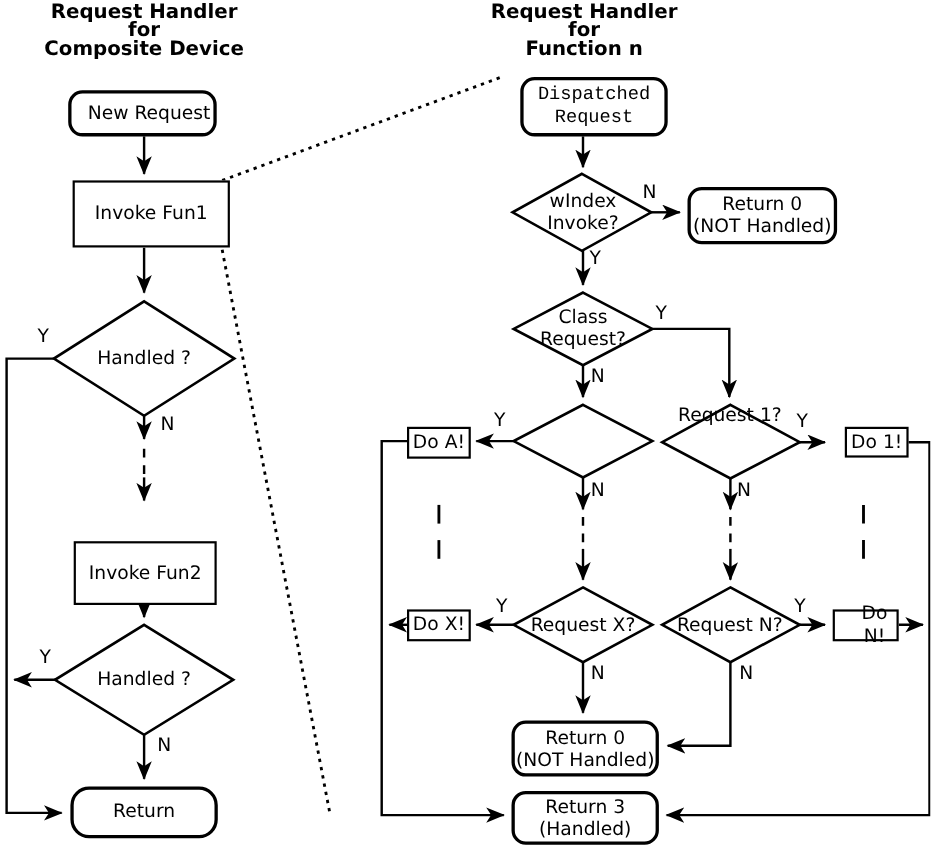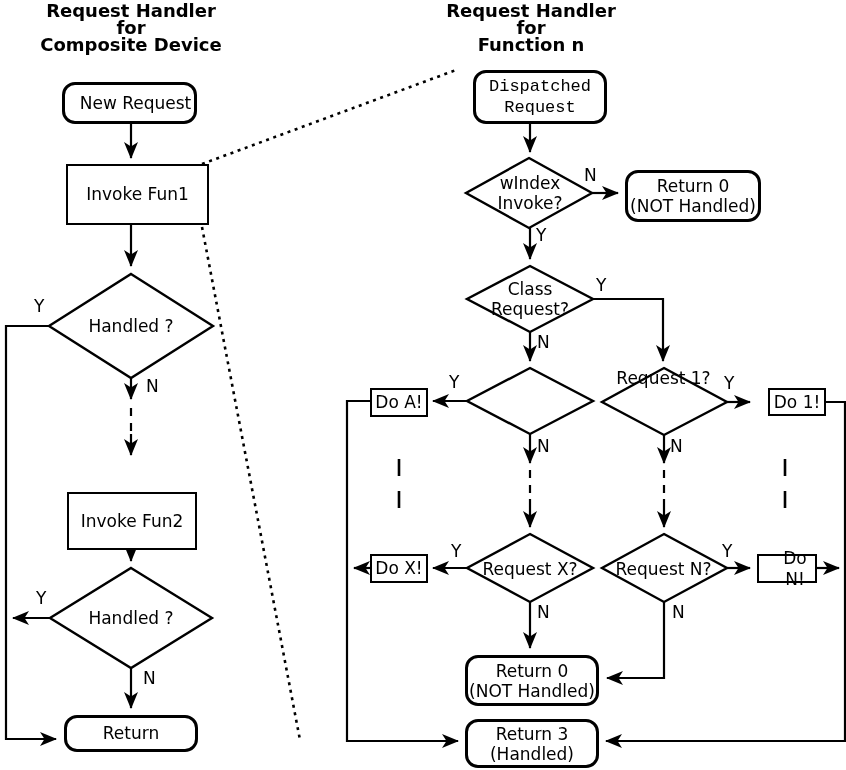--- a/index.html
+++ b/index.html
@@ -145,21 +145,21 @@
   </div>
   <div class="dlabel" style="left:56px; top:316px; width:150px;">
     <span>Handled ?</span>
   </div>
   <div class="box" style="left:67px; top:462px; width:130px; height:58px;margin-top:30px;">
     <span>Invoke Fun2</span>
   </div>
   <div class="dlabel" style="left:56px; top:608px; width:150px;">
     <span>Handled ?</span>
   </div>
-  <div class="box rounded" style="left:64px; top:715px; width:134px; height:37px;">
+  <div class="box rounded" style="left:64px; top:715px; width:134px; height:47px;border-radius:17px;">
     <span>Return</span>
   </div>
 
   <div class="box rounded" style="left:473px; top:70px; width:134px; height:54px;font-family:Liberation Mono, monospace;">
     <span>Dispatched</span>
     <span>Request</span>
   </div>
   <div class="dlabel" style="left:465px; top:173px; width:130px;">
     <span>wIndex</span>
     <span>Invoke?</span>

